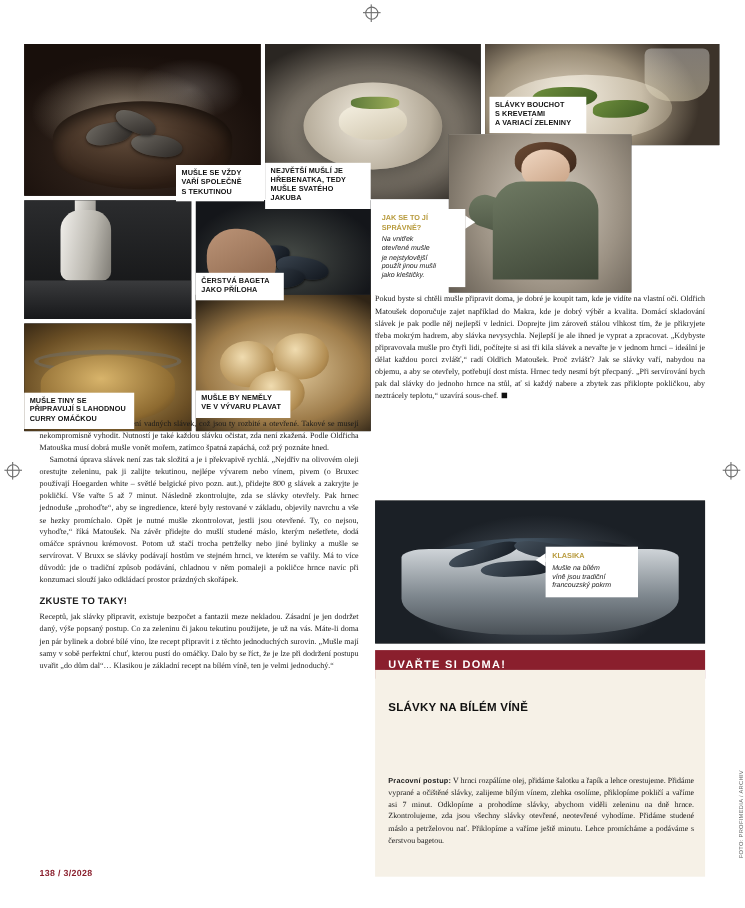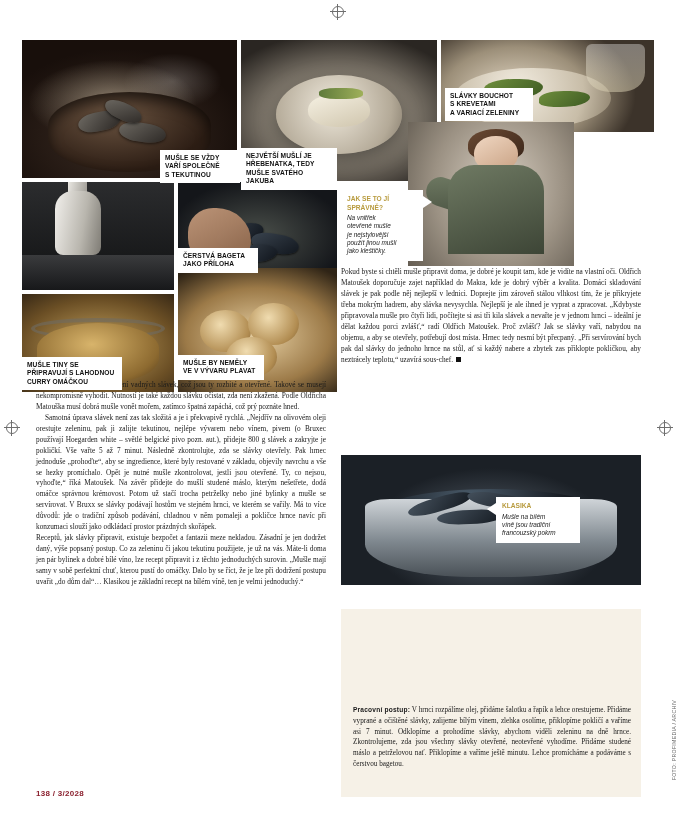--- a/index.html
+++ b/index.html
@@ -532,28 +532,31 @@
 
   <div class="cap-callout" id="callout-classic" style="left:496px; top:497px; width:84px;">
     <span class="t">Klasika</span>
     <span class="b">Mušle na bílém<br>víně jsou tradiční<br>francouzský pokrm</span>
   </div>
   <div class="pointer" style="left:487px; top:503px; border-top:6px solid transparent; border-bottom:6px solid transparent; border-right:9px solid #ffffff;"></div>
 
   <div class="col" id="col-left" style="left:36px; top:380px; width:290px;">
     <p class="first">lázní. Čištění obnáší i vytažení vadných slávek, což jsou ty rozbité a otevřené. Takové se musejí nekompromisně vyhodit. Nutností je také každou slávku očistat, zda není zkažená. Podle Oldřicha Matouška musí dobrá mušle vonět mořem, zatímco špatná zapáchá, což prý poznáte hned.</p>
     <p>Samotná úprava slávek není zas tak složitá a je i překvapivě rychlá. „Nejdřív na olivovém oleji orestujte zeleninu, pak ji zalijte tekutinou, nejlépe vývarem nebo vínem, pivem (o Bruxec používají Hoegarden white – světlé belgické pivo pozn. aut.), přidejte 800 g slávek a zakryjte je pokličkí. Vše vařte 5 až 7 minut. Následně zkontrolujte, zda se slávky otevřely. Pak hrnec jednoduše „prohoďte“, aby se ingredience, které byly restované v základu, objevily navrchu a vše se hezky promíchalo. Opět je nutné mušle zkontrolovat, jestli jsou otevřené. Ty, co nejsou, vyhoďte,“ říká Matoušek. Na závěr přidejte do mušlí studené máslo, kterým nešetřete, dodá omáčce správnou krémovost. Potom už stačí trocha petrželky nebo jiné bylinky a mušle se servírovat. V Bruxx se slávky podávají hostům ve stejném hrnci, ve kterém se vařily. Má to více důvodů: jde o tradiční způsob podávání, chladnou v něm pomaleji a pokličce hrnce navíc při konzumaci slouží jako odkládací prostor prázdných skořápek.</p>
+    <div class="subhead">Zkuste to taky!</div>
     <p class="first">Receptů, jak slávky připravit, existuje bezpočet a fantazii meze nekladou. Zásadní je jen dodržet daný, výše popsaný postup. Co za zeleninu či jakou tekutinu použijete, je už na vás. Máte-li doma jen pár bylinek a dobré bílé víno, lze recept připravit i z těchto jednoduchých surovin. „Mušle mají samy v sobě perfektní chuť, kterou pustí do omáčky. Dalo by se říct, že je lze při dodržení postupu uvařit „do dům dal“… Klasikou je základní recept na bílém víně, ten je velmi jednoduchý.“</p>
   </div>
 
   <div class="col" id="col-right" style="left:341px; top:267px; width:300px;font-family:Liberation Serif, serif;">
     <p class="first"><span>Pokud byste si chtěli mušle připravit doma, je dobré je koupit tam, kde je vidíte na vlastní oči. Oldřich Matoušek doporučuje zajet například do Makra, kde je dobrý výběr a kvalita. Domácí skladování slávek je pak podle něj nejlepší v lednici. Doprejte jim zároveň stálou vlhkost tím, že je přikryjete třeba mokrým hadrem, aby slávka nevysychla. Nejlepší je ale ihned je vyprat a zpracovat. „Kdybyste připravovala mušle pro čtyři lidi, počítejte si asi tři kila slávek a nevařte je v jednom hrnci – ideální je dělat každou porci zvlášť,“ radí Oldřich Matoušek. Proč zvlášť? Jak se slávky vaří, nabydou na objemu, a aby se otevřely, potřebují dost místa. Hrnec tedy nesmí být přecpaný. „Při servírování bych pak dal slávky do jednoho hrnce na stůl, ať si každý nabere a zbytek zas přiklopte pokličkou, aby neztrácely teplotu,“ uzavírá sous-chef.</span><span class="endmark"></span></p>
   </div>
 
+  <div id="recipe-head">Uvařte si doma!</div>
   <div id="recipe-box">
+    <div class="recipe-title">Slávky na bílém víně</div>
     <div class="recipe-proc">
       <span class="lead">Pracovní postup:</span>
       <span>V hrnci rozpálíme olej, přidáme šalotku a řapík a lehce orestujeme. Přidáme vyprané a očištěné slávky, zalijeme bílým vínem, zlehka osolíme, přiklopíme pokličí a vaříme asi 7 minut. Odklopíme a prohodíme slávky, abychom viděli zeleninu na dně hrnce. Zkontrolujeme, zda jsou všechny slávky otevřené, neotevřené vyhodíme. Přidáme studené máslo a petrželovou nať. Přiklopíme a vaříme ještě minutu. Lehce promícháme a podáváme s čerstvou bagetou.</span>
     </div>
   </div>
 
   <div id="folio">138 / 3/2028</div>
   <div id="photo-credit">FOTO: PROFIMEDIA / ARCHIV</div>
 
 </div>

